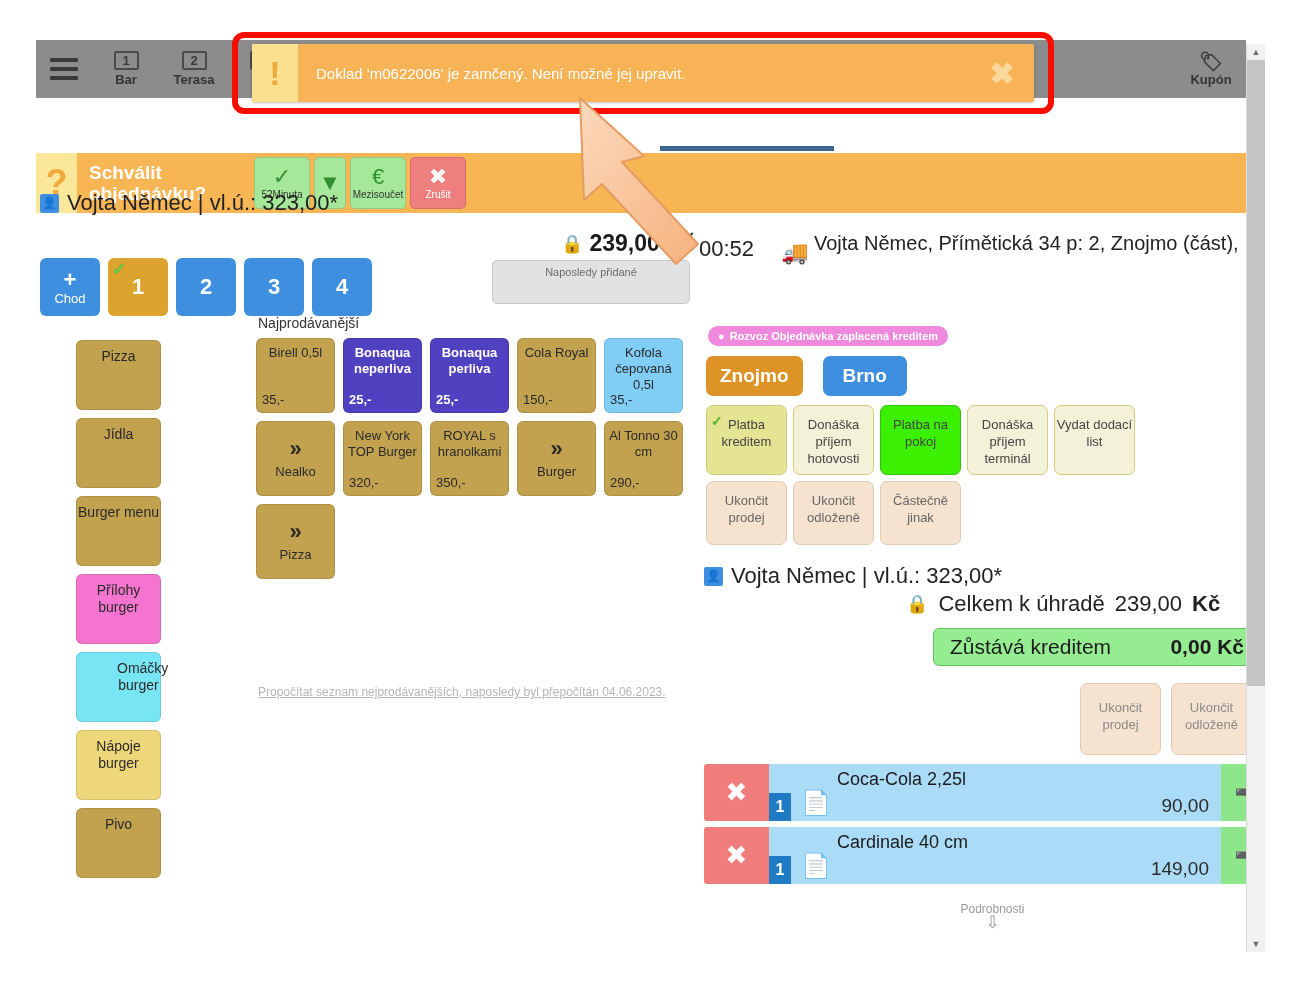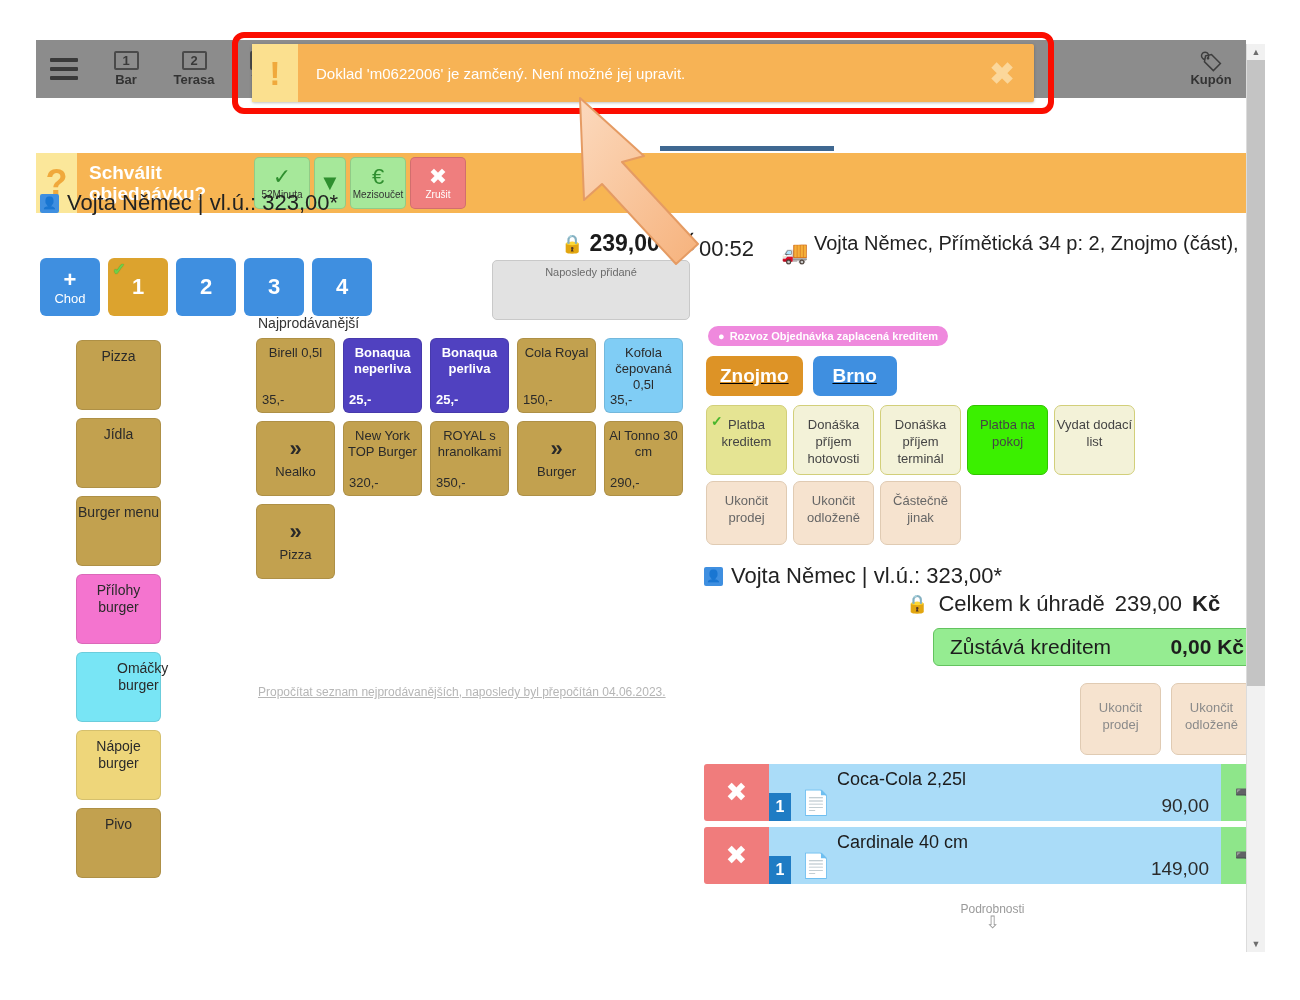--- a/index.html
+++ b/index.html
@@ -89,21 +89,21 @@
   }
   .course.add{font-size:13px;font-weight:normal;}
   .course.add .plus{font-size:22px;font-weight:bold;line-height:22px;}
   .course.sel{background:#dca32e;}
   .course .check{
     position:absolute;left:4px;top:1px;color:#6fcf4a;font-size:17px;font-weight:bold;
     text-shadow:0 0 1px #3a8c22;
   }
 
   .last-added{
-    position:absolute;left:456px;top:220px;width:198px;height:60px;
+    position:absolute;left:456px;top:220px;width:198px;height:44px;
     background:#e2e2e2;border:1px solid #c9c9c9;border-radius:5px;
     color:#6b6b6b;font-size:11px;text-align:center;padding-top:5px;box-sizing:border-box;
   }
 
   .lock-total{
     position:absolute;left:525px;top:190px;font-size:23px;font-weight:bold;color:#1b1b1b;
     display:flex;align-items:center;gap:6px;
   }
   .lock-ico{color:#f07070;font-size:18px;}
 
@@ -148,21 +148,21 @@
     position:absolute;left:778px;top:190px;width:425px;
     font-size:20px;color:#222;line-height:26px;
   }
   .pill{
     position:absolute;left:672px;top:286px;height:20px;border-radius:10px;
     background:#ef89dd;color:#fff;font-size:11px;font-weight:bold;
     display:flex;align-items:center;gap:5px;padding:0 10px;
   }
   .pill .drop{font-size:11px;}
 
-  .citybtns{position:absolute;left:670px;top:316px;display:flex;gap:10px;text-decoration:underline;}
+  .citybtns{position:absolute;left:670px;top:316px;display:flex;gap:20px;}
   .city{
     height:40px;min-width:84px;border-radius:7px;color:#fff;font-size:19px;font-weight:bold;
     display:flex;align-items:center;justify-content:center;padding:0 14px;box-sizing:border-box;
   }
   .city.a{background:#dd9326;}
   .city.b{background:#3f8fe0;}
 
   .paybtns{position:absolute;left:670px;top:365px;width:460px;}
   .pay{
     width:81px;height:70px;border-radius:7px;margin:0 6px 6px 0;float:left;
@@ -397,22 +397,22 @@
   </div>
 
   <div class="citybtns">
     <div class="city a">Znojmo</div>
     <div class="city b">Brno</div>
   </div>
 
   <div class="paybtns" id="paybtns">
       <div class="pay sel"><span class="tick">✓</span><span>Platba kreditem</span></div>
       <div class="pay"><span>Donáška příjem hotovosti</span></div>
+      <div class="pay greenfull"><span>Platba na pokoj</span></div>
       <div class="pay"><span>Donáška příjem terminál</span></div>
-      <div class="pay greenfull"><span>Platba na pokoj</span></div>
       <div class="pay"><span>Vydat dodací list</span></div>
       <div class="pay2">Ukončit prodej</div>
       <div class="pay2">Ukončit odloženě</div>
       <div class="pay2">Částečně jinak</div>
     </div>
 
   <div class="cust-line cust-line2">
     <span class="person-ico">👤</span>
     <span>Vojta Němec | vl.ú.: 323,00*</span>
   </div>

